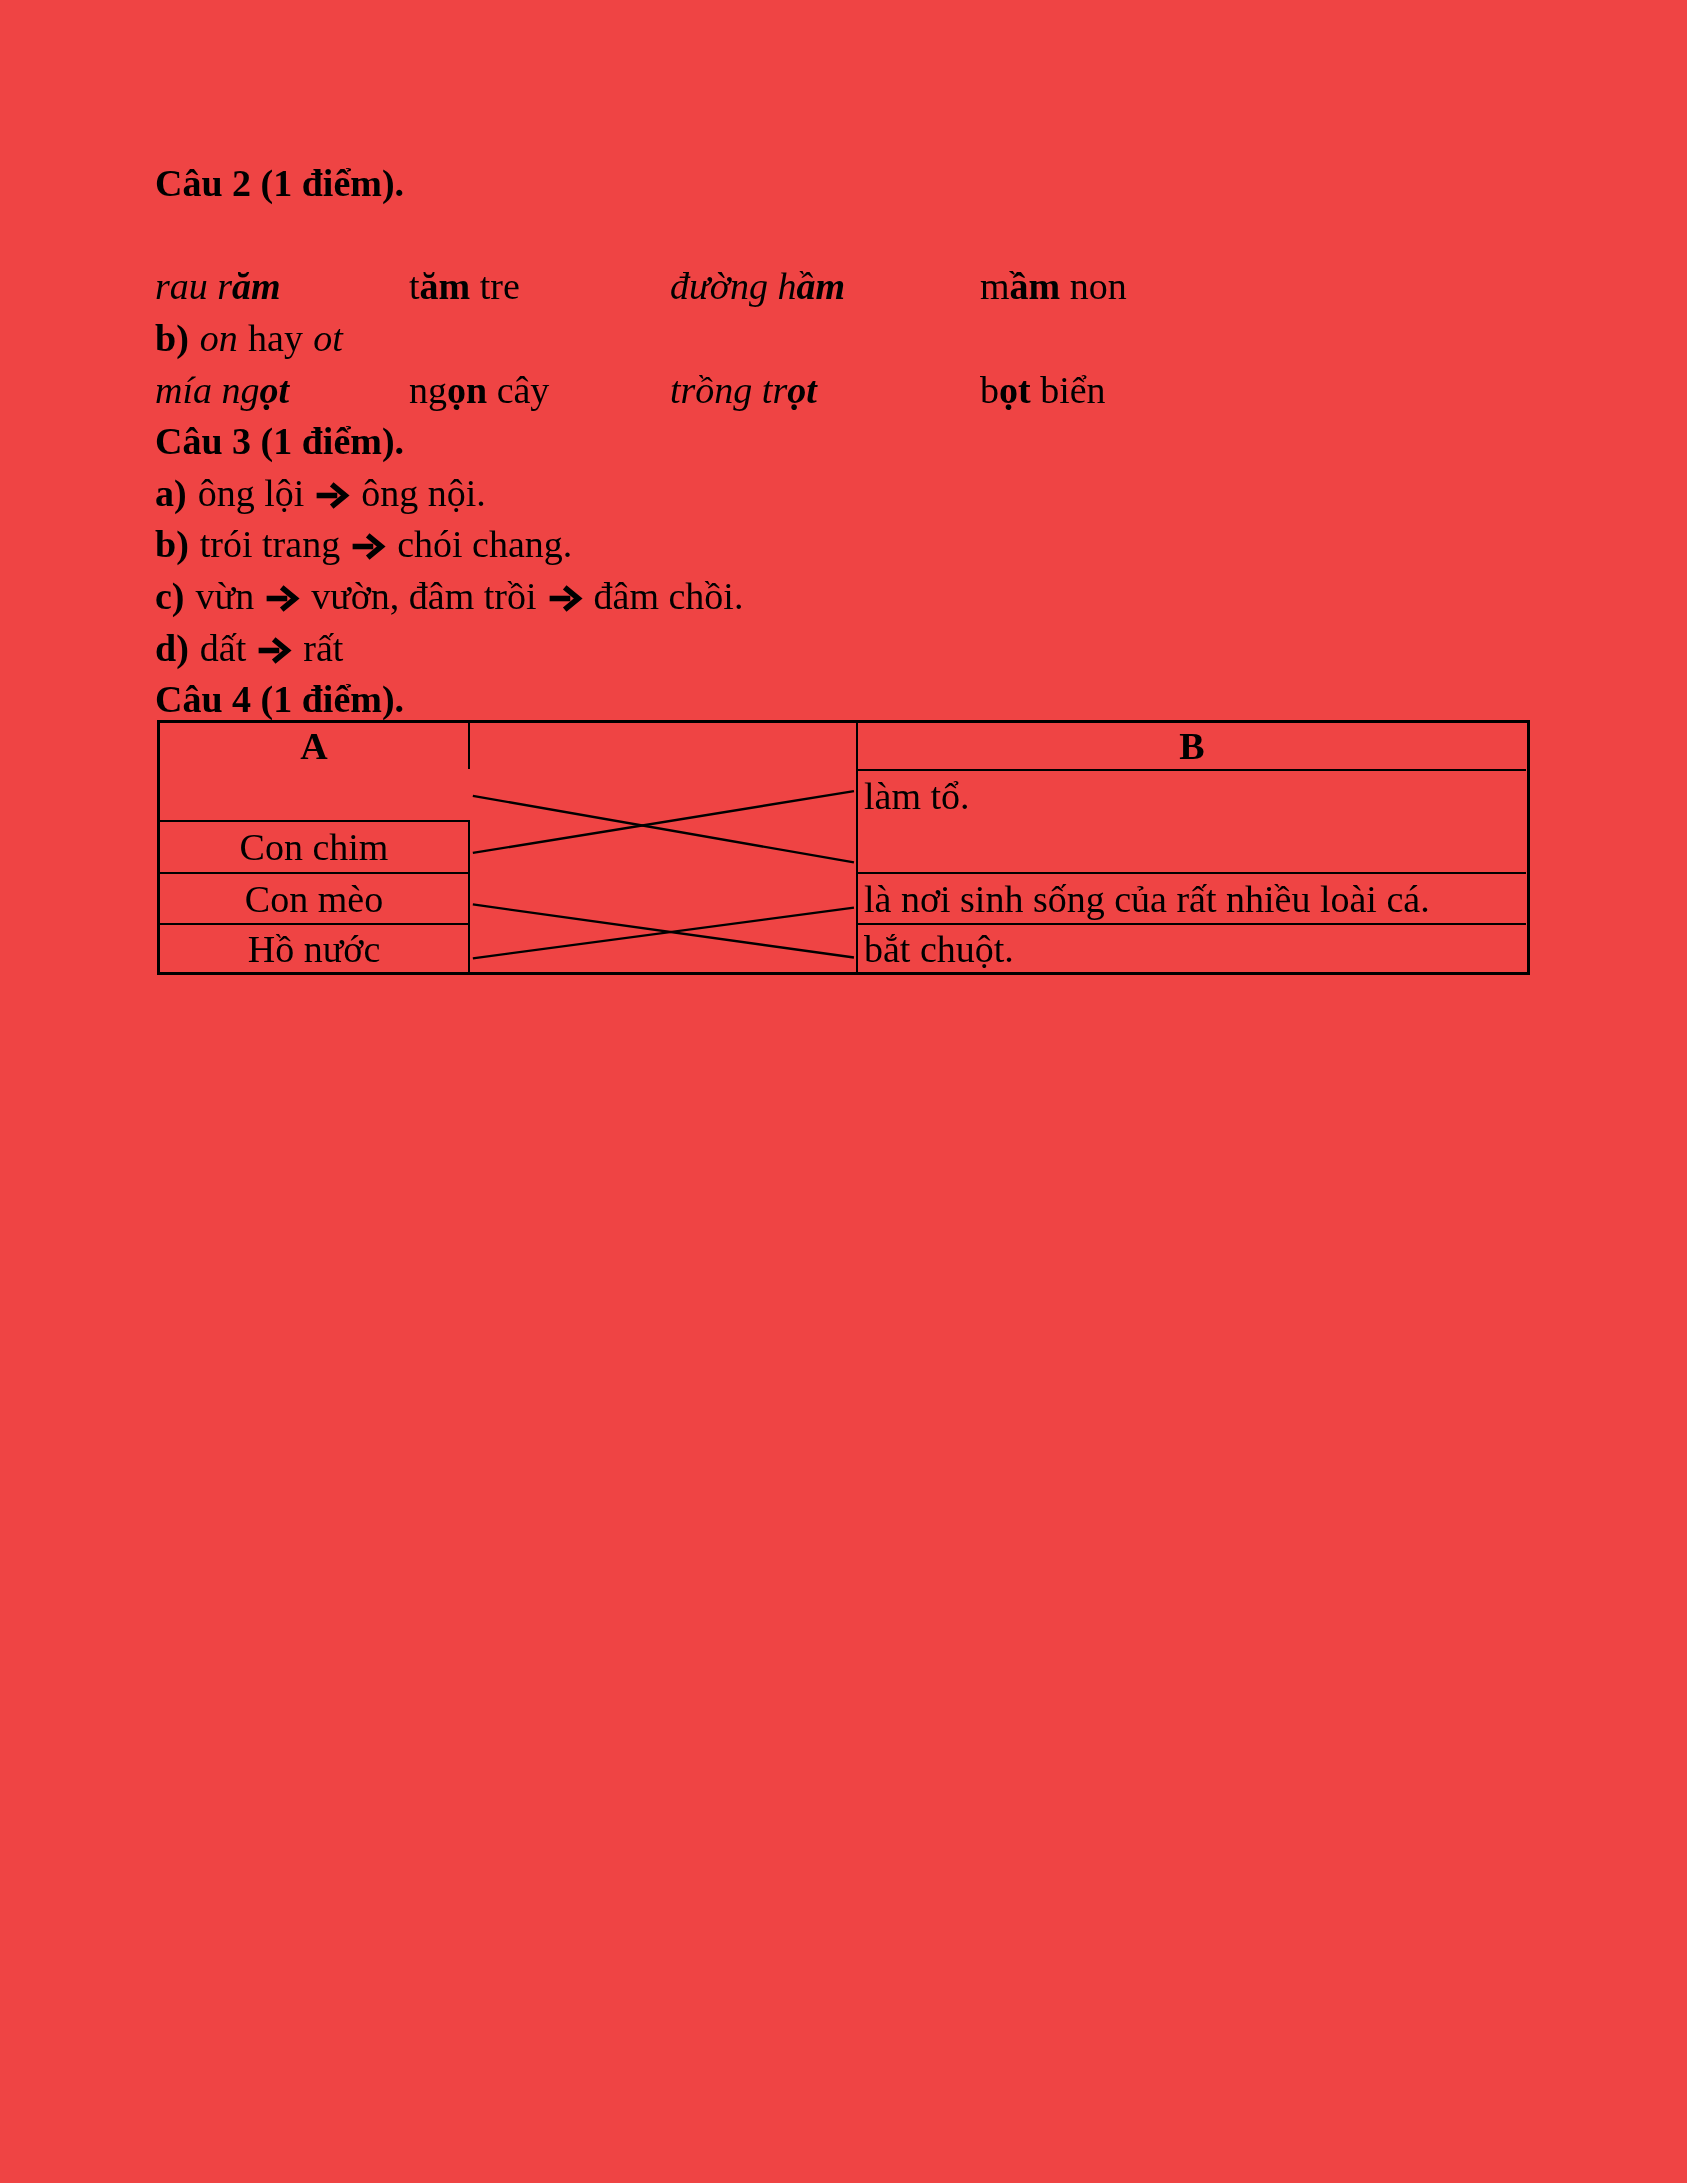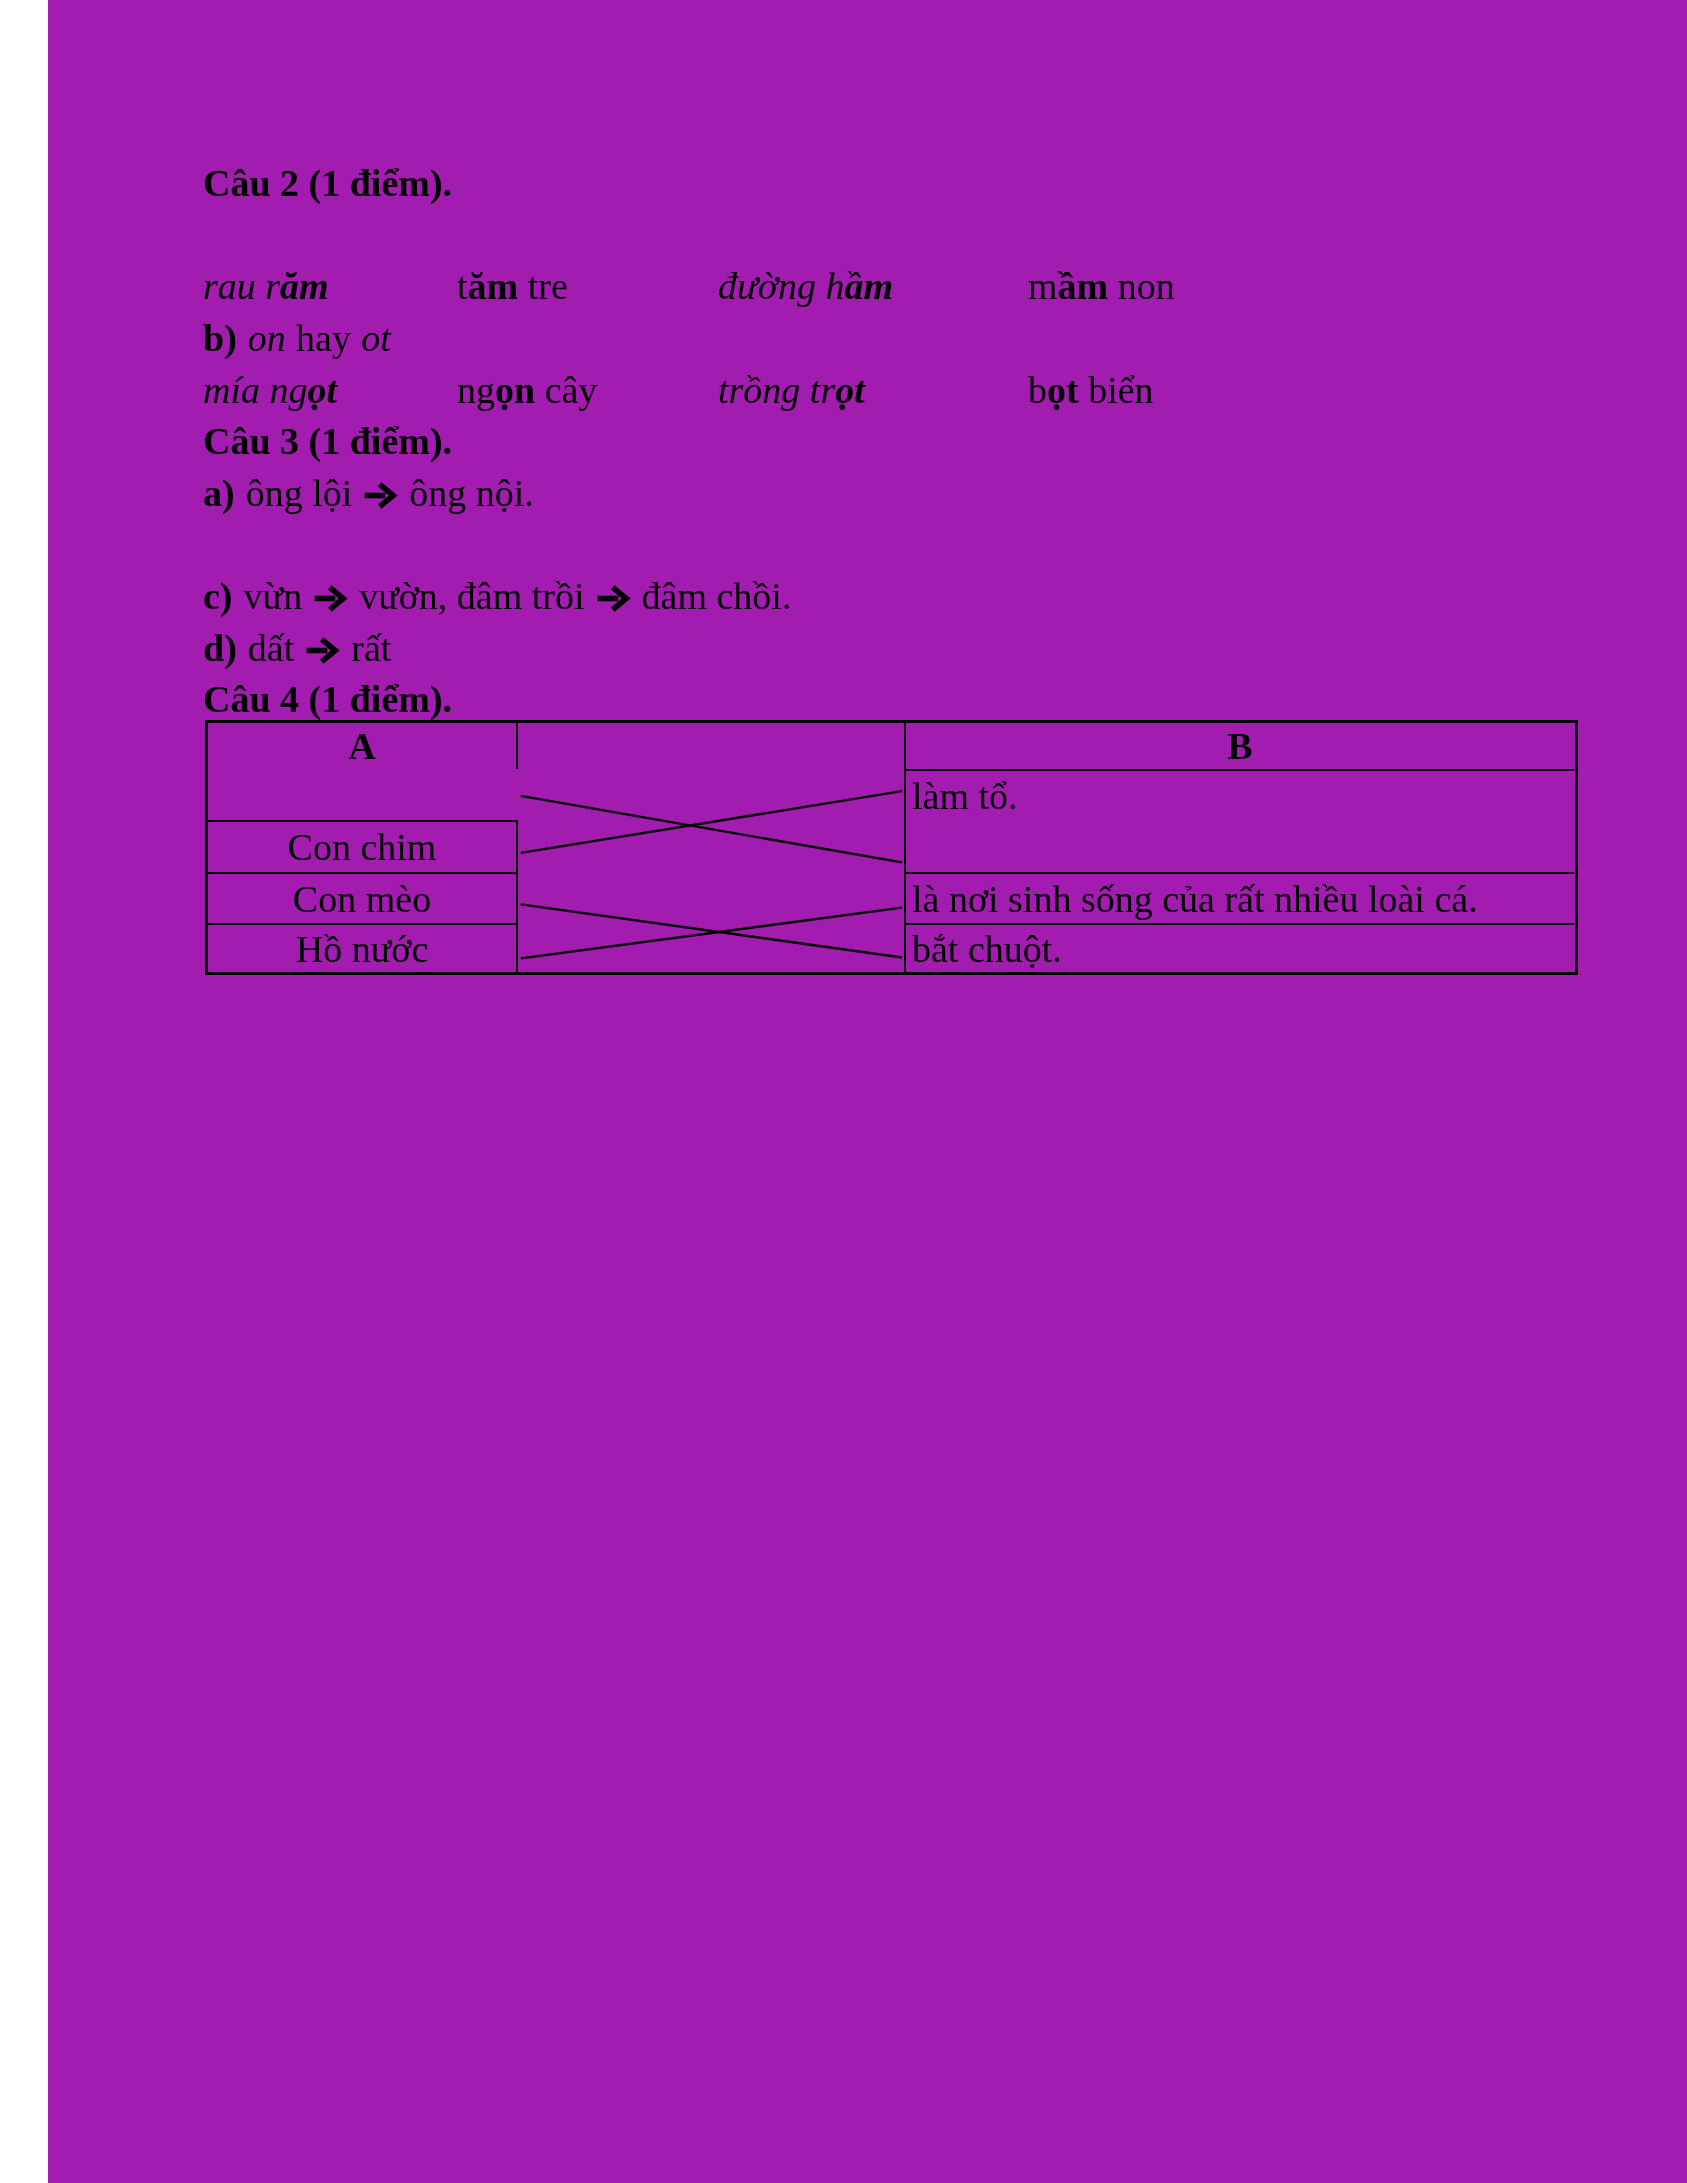--- a/index.html
+++ b/index.html
@@ -4,21 +4,21 @@
 <style>
   * { margin: 0; padding: 0; box-sizing: border-box; }
   html, body { background: #ffffff; }
   body {
     width: 1687px; height: 2183px;
     position: relative;
     font-family: "Liberation Serif", "DejaVu Serif", serif;
     font-size: 38px;
     color: #000000;
   }
-  .page { position: absolute; inset: 0; background: #a21caf; margin-left: 48px; }
+  .page { position: absolute; inset: 0; background: #ef4444; }
   .tline {
     position: absolute;
     left: 155px;
     width: 1477px;
     height: 52px;
     line-height: 52px;
     white-space: nowrap;
   }
   .bold { font-weight: bold; }
   .italic { font-style: italic; }
@@ -95,20 +95,26 @@
     <span>Câu 3 (1 điểm).</span>
   </div>
 
   <div class="tline" style="top:467px">
     <span class="lbl">a)</span><span class="seg">ông lội</span><svg class="arrow-svg" width="35" height="27" viewBox="0 0 44 34">
         <line x1="2" y1="17" x2="28" y2="17" stroke="#000" stroke-width="7"></line>
         <path d="M21 3 L38 17 L21 31" fill="none" stroke="#000" stroke-width="7"></path>
       </svg><span class="seg">ông nội.</span>
   </div>
 
+  <div class="tline" style="top:518px">
+    <span class="lbl">b)</span><span class="seg">trói trang</span><svg class="arrow-svg" width="35" height="27" viewBox="0 0 44 34">
+        <line x1="2" y1="17" x2="28" y2="17" stroke="#000" stroke-width="7"></line>
+        <path d="M21 3 L38 17 L21 31" fill="none" stroke="#000" stroke-width="7"></path>
+      </svg><span class="seg">chói chang.</span>
+  </div>
 
   <div class="tline" style="top:570px">
     <span class="lbl">c)</span><span class="seg">vừn</span><svg class="arrow-svg" width="35" height="27" viewBox="0 0 44 34">
         <line x1="2" y1="17" x2="28" y2="17" stroke="#000" stroke-width="7"></line>
         <path d="M21 3 L38 17 L21 31" fill="none" stroke="#000" stroke-width="7"></path>
       </svg><span class="seg">vườn, đâm trồi</span><svg class="arrow-svg" width="35" height="27" viewBox="0 0 44 34">
         <line x1="2" y1="17" x2="28" y2="17" stroke="#000" stroke-width="7"></line>
         <path d="M21 3 L38 17 L21 31" fill="none" stroke="#000" stroke-width="7"></path>
       </svg><span class="seg">đâm chồi.</span>
   </div>

